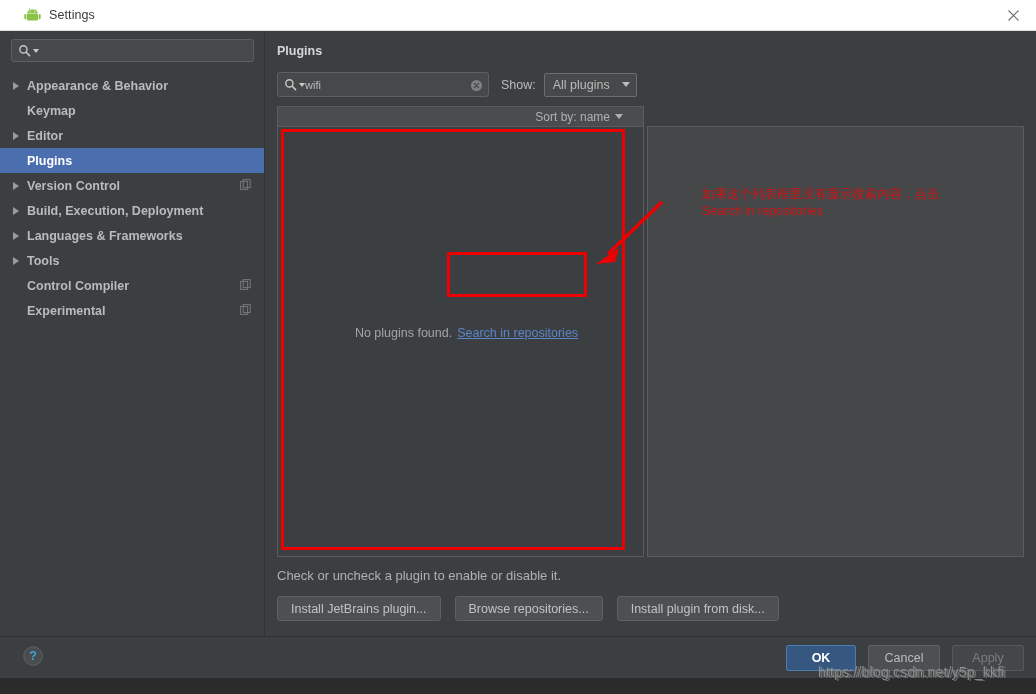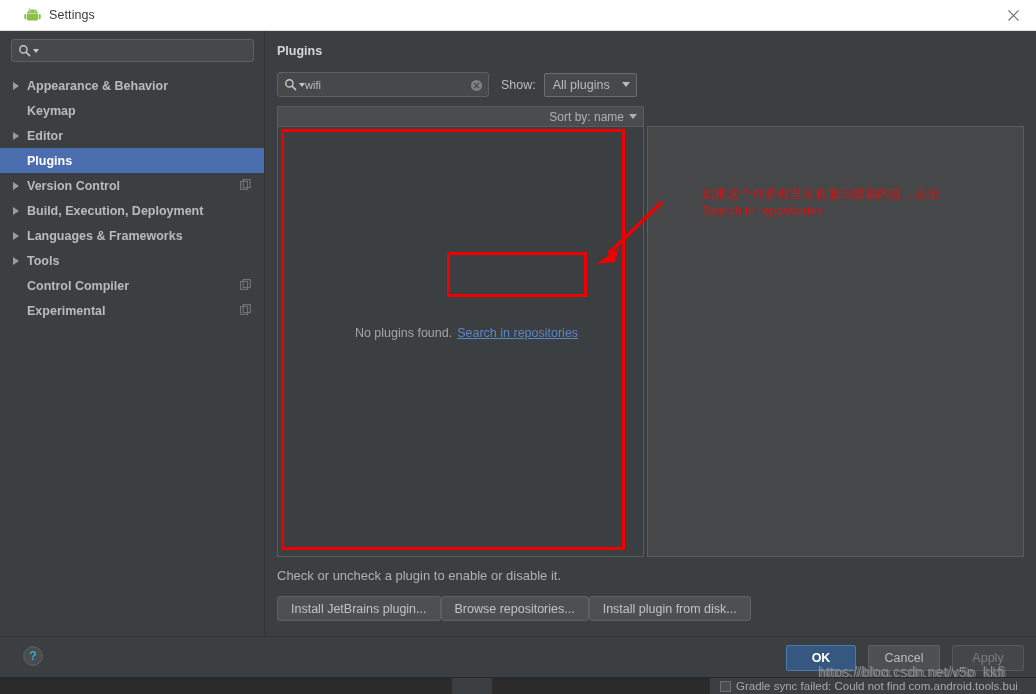--- a/index.html
+++ b/index.html
@@ -265,21 +265,21 @@
   .sort-bar {
     margin-top: 9px;
     height: 20px;
     background: #4a4d4f;
     border: 1px solid #5a5d5f;
     border-bottom: none;
     box-sizing: border-box;
     display: flex;
     align-items: center;
     justify-content: flex-end;
-    padding-right: 6px;
+    padding-right: 20px;
     width: 367px;
     cursor: default;
     text-align: center;
   }
   .sort-text {
     color: #b0b0b0;
     font-size: 12px;
   }
   .sort-caret {
     width: 0; height: 0;
@@ -329,21 +329,21 @@
   }
 
   .hint-text {
     color: #b0b0b0;
     font-size: 13px;
     margin-top: 11px;
   }
   .btn-row {
     margin-top: 13px;
     display: flex;
-    gap: 0;
+    gap: 14px;
   }
   .btn {
     height: 25px;
     background: #4c5052;
     border: 1px solid #5e6163;
     border-radius: 3px;
     color: #c2c2c2;
     font-size: 12.5px;
     display: flex;
     align-items: center;
@@ -676,23 +676,14 @@
       <span class="line2">Search in repositories</span>
     </div>
 
   </div>
 
   <div class="watermark">
     <span>https://blog.csdn.net/y5p_kkfi</span>
     <span class="wm-dup">https://blog.csdn.net/y5p_kkfi</span>
   </div>
 
-  <div class="ide-statusbar">
-    <div class="status-left-block"></div>
-    <div class="status-mid-block"></div>
-    <div class="status-tab-block"></div>
-    <div class="status-msg">
-      <span class="status-checkbox"></span>
-      <span>Gradle sync failed: Could not find com.android.tools.bui</span>
-    </div>
-  </div>
 
 </div>
 
 </body></html>

